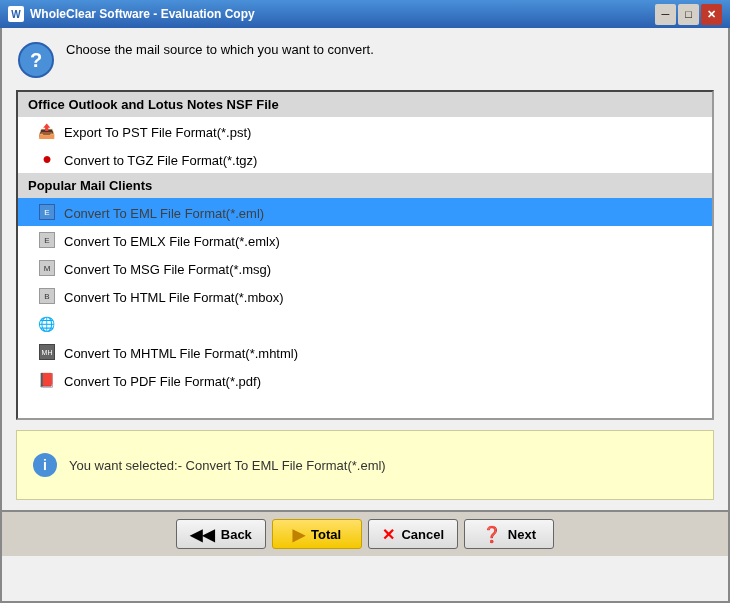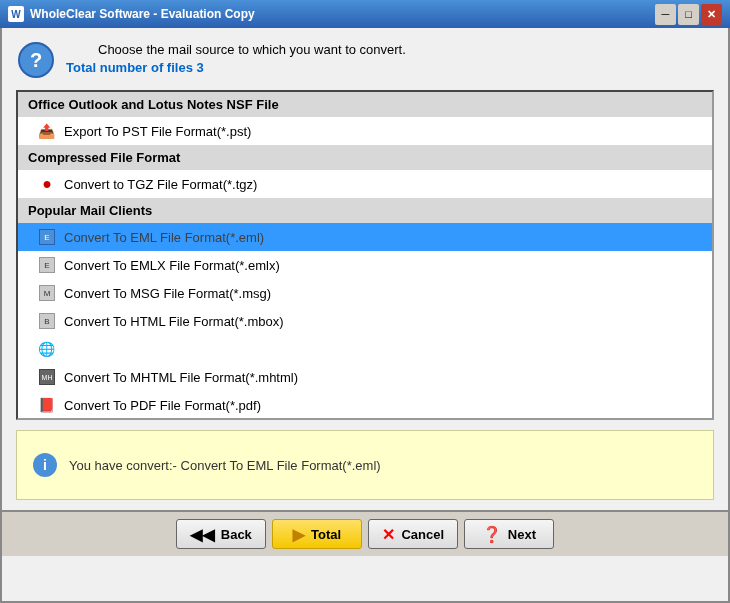--- a/index.html
+++ b/index.html
@@ -91,21 +91,20 @@
       border: 2px solid #2a60b0;
     }
     .header-text {
       display: flex;
       flex-direction: column;
       gap: 3px;
     }
     .header-main-text {
       font-size: 13px;
       color: #000;
-      margin-left: 32px;
     }
     .header-sub-text {
       font-size: 13px;
       color: #0066cc;
       font-weight: bold;
     }
 
     
     .list-container {
       margin: 0 14px;
@@ -117,21 +116,21 @@
       position: relative;
       max-height: 330px;
     }
     .list-scroll {
       flex: 1;
       overflow-y: scroll;
     }
     .list-item {
       padding: 5px 8px 5px 20px;
       display: flex;
-      align-items: center;
+      align-items: flex-end;
       gap: 8px;
       cursor: pointer;
       color: #000;
       min-height: 24px;
     }
     .list-item.category {
       background: #d8d8d8;
       font-weight: bold;
       padding-left: 10px;
     }
@@ -243,38 +242,34 @@
 </div>
 
 <div class="main-window">
 
   <div class="header-area">
     <div class="header-icon">
       <span>?</span>
     </div>
     <div class="header-text">
       <span class="header-main-text">Choose the mail source to which you want to convert.</span>
-      <span class="header-sub-text">Total number of files 3</span>
     </div>
   </div>
 
   <div class="list-container">
     <div class="list-scroll" id="format-list">
 
     <div class="list-item category">
           <span class="item-label">Office Outlook and Lotus Notes NSF File</span>
         </div>
         <div class="list-item">
           <div class="item-icon">
             <span style="color:#1e5fa0;font-size:14px;">📤</span>
           </div>
           <span class="item-label">Export To PST File Format(*.pst)</span>
-        </div>
-        <div class="list-item category">
-          <span class="item-label">Compressed File Format</span>
         </div>
         <div class="list-item">
           <div class="item-icon">
             <span style="color:#cc0000;font-size:16px;">●</span>
           </div>
           <span class="item-label">Convert to TGZ File Format(*.tgz)</span>
         </div>
         <div class="list-item category">
           <span class="item-label">Popular Mail Clients</span>
         </div>
@@ -319,21 +314,21 @@
           </div>
           <span class="item-label">Convert To PDF File Format(*.pdf)</span>
         </div>
       </div>
   </div>
 
   <div class="info-box">
     <div class="info-icon">
       <span>i</span>
     </div>
-    <span class="info-text">You have convert:- Convert To EML File Format(*.eml)</span>
+    <span class="info-text">You want selected:- Convert To EML File Format(*.eml)</span>
   </div>
 
   <div class="button-bar">
     <button class="nav-btn">
       <span class="nav-btn-icon">◀◀</span>
       <span>Back</span>
     </button>
     <button class="nav-btn next-btn">
       <span class="nav-btn-icon" style="color:#c08000;">▶</span>
       <span>Total</span>

